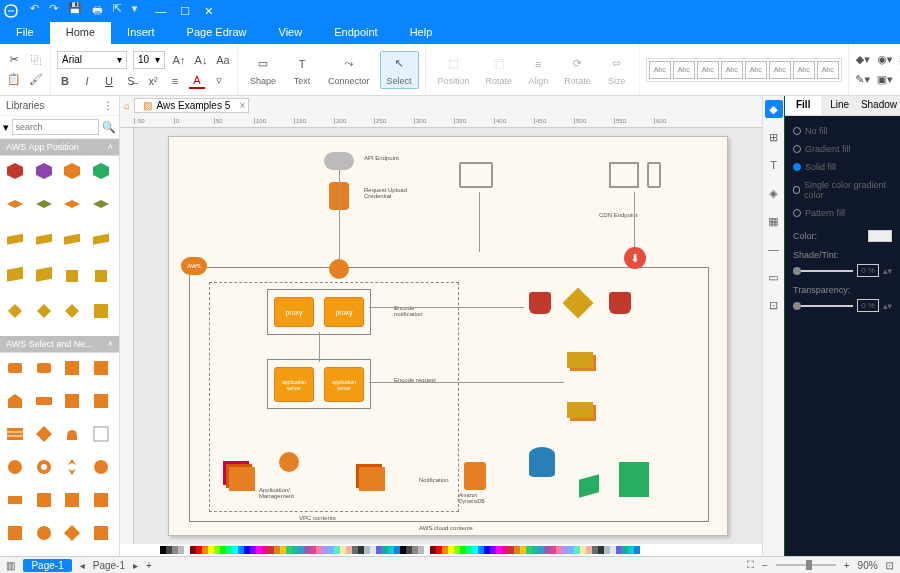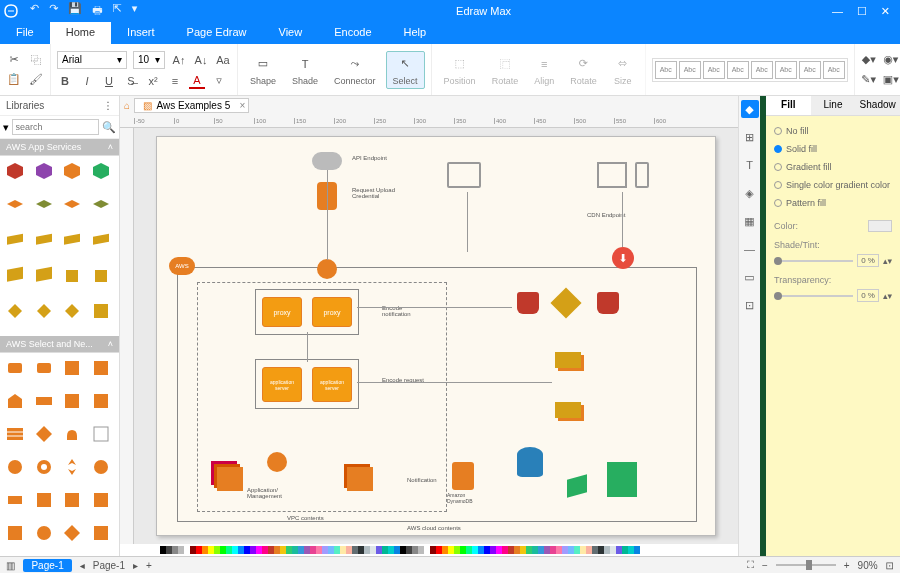--- a/index.html
+++ b/index.html
@@ -62,21 +62,21 @@
 .page { width: 560px; height: 400px; background: #fdf9f0; border: 1px solid #bbb; box-shadow: 2px 2px 4px rgba(0,0,0,.2); position: relative; }
 .color-bar { height: 12px; background: #fff; display: flex; align-items: center; padding: 0 40px; gap:0; }
 .color-bar .c { width: 6px; height: 8px; }
 
 
 .tool-rail { width: 22px; background: #f5f5f5; border-left: 1px solid #ddd; display: flex; flex-direction: column; align-items: center; padding-top: 4px; gap: 10px; }
 .tool-rail .tb { width: 18px; height: 18px; display: flex; align-items: center; justify-content: center; color: #666; cursor: pointer; }
 .tool-rail .tb.active { background: #0b85ff; color: #fff; border-radius: 2px; }
 
 
-.right-panel { width: 140px; border-left: 6px solid #14532d; background: #fef9c3; }
+.right-panel { width: 116px; border-left: 1px solid #14532d; background: #0f172a; }
 .rp-tabs { display: flex; height: 20px; border-bottom: 1px solid #ddd; font-size: 10px; }
 .rp-tabs .t { flex: 1; text-align: center; padding: 3px; background: #eee; cursor: pointer; }
 .rp-tabs .t.active { background: #fff; font-weight: bold; }
 .rp-body { padding: 6px 8px; font-size: 9px; color: #666; }
 .rp-body .opt { padding: 4px 0; display: flex; align-items: center; gap: 4px; cursor: pointer; }
 .rp-body .opt .rad { width: 8px; height: 8px; border: 1px solid #999; border-radius: 50%; }
 .rp-body .opt.sel .rad { background: #0b85ff; border-color: #0b85ff; }
 .rp-body .sec-label { margin-top: 8px; color: #888; }
 .rp-body .slider-row { display: flex; align-items: center; gap: 4px; margin: 4px 0; }
 .rp-body .slider-row .track { flex: 1; height: 2px; background: #ccc; position: relative; }
@@ -109,35 +109,34 @@
       </svg>
   </div>
   <div class="qat">
     <span>↶</span>
     <span>↷</span>
     <span>💾</span>
     <span>🖶</span>
     <span>⇱</span>
     <span>▾</span>
   </div>
-  <div class="title">Edraw Max</div>
   <div class="win-ctrl">
     <span>—</span>
     <span>☐</span>
     <span>✕</span>
   </div>
 </div>
 
 <div class="menu-tabs">
   <div class="tab">File</div>
   <div class="tab active">Home</div>
   <div class="tab">Insert</div>
   <div class="tab">Page Edraw</div>
   <div class="tab">View</div>
-  <div class="tab">Encode</div>
+  <div class="tab">Endpoint</div>
   <div class="tab">Help</div>
 </div>
 
 <div class="ribbon">
   <div class="rib-group">
     <div class="rib-row">
       <div class="rib-btn">✂</div>
       <div class="rib-btn">⿻</div>
     </div>
     <div class="rib-row">
@@ -176,21 +175,21 @@
       <div class="rib-btn">▿</div>
     </div>
   </div>
   <div class="rib-group row">
     <div class="big-btn">
         <div class="ico">▭</div>
         <div class="lbl">Shape</div>
       </div>
     <div class="big-btn">
         <div class="ico">T</div>
-        <div class="lbl">Shade</div>
+        <div class="lbl">Text</div>
       </div>
     <div class="big-btn">
         <div class="ico">⤳</div>
         <div class="lbl">Connector</div>
       </div>
     <div class="big-btn sel">
         <div class="ico">↖</div>
         <div class="lbl">Select</div>
       </div>
   </div>
@@ -249,21 +248,21 @@
     <div class="lp-head">
       <span>Libraries</span>
       <span>⋮</span>
     </div>
     <div class="lp-search">
       <span>▾</span>
       <input placeholder="search" style="">
       <span>🔍</span>
     </div>
     <div class="lp-cat dark">
-      <span>AWS App Services</span>
+      <span>AWS App Position</span>
         <span>˄</span>
     </div>
     <div class="lp-grid" style="height:180px;overflow:hidden">
 
       <div class="sh">
           <svg viewBox="0 0 20 20">
             <polygon points="10,2 18,6 18,14 10,18 2,14 2,6" fill="#c0392b"></polygon>
           </svg>
         </div>
       <div class="sh">
@@ -687,27 +686,27 @@
     <div class="rp-tabs">
       <div class="t active">Fill</div>
       <div class="t">Line</div>
       <div class="t">Shadow</div>
     </div>
     <div class="rp-body">
       <div class="opt">
           <span class="rad"></span>
           <span>No fill</span>
         </div>
+      <div class="opt">
+          <span class="rad"></span>
+          <span>Gradient fill</span>
+        </div>
       <div class="opt sel">
           <span class="rad"></span>
           <span>Solid fill</span>
-        </div>
-      <div class="opt">
-          <span class="rad"></span>
-          <span>Gradient fill</span>
         </div>
       <div class="opt">
           <span class="rad"></span>
           <span>Single color gradient color</span>
         </div>
       <div class="opt">
           <span class="rad"></span>
           <span>Pattern fill</span>
         </div>
       <div class="sec-label" style="display:flex;justify-content:space-between;align-items:center;">

